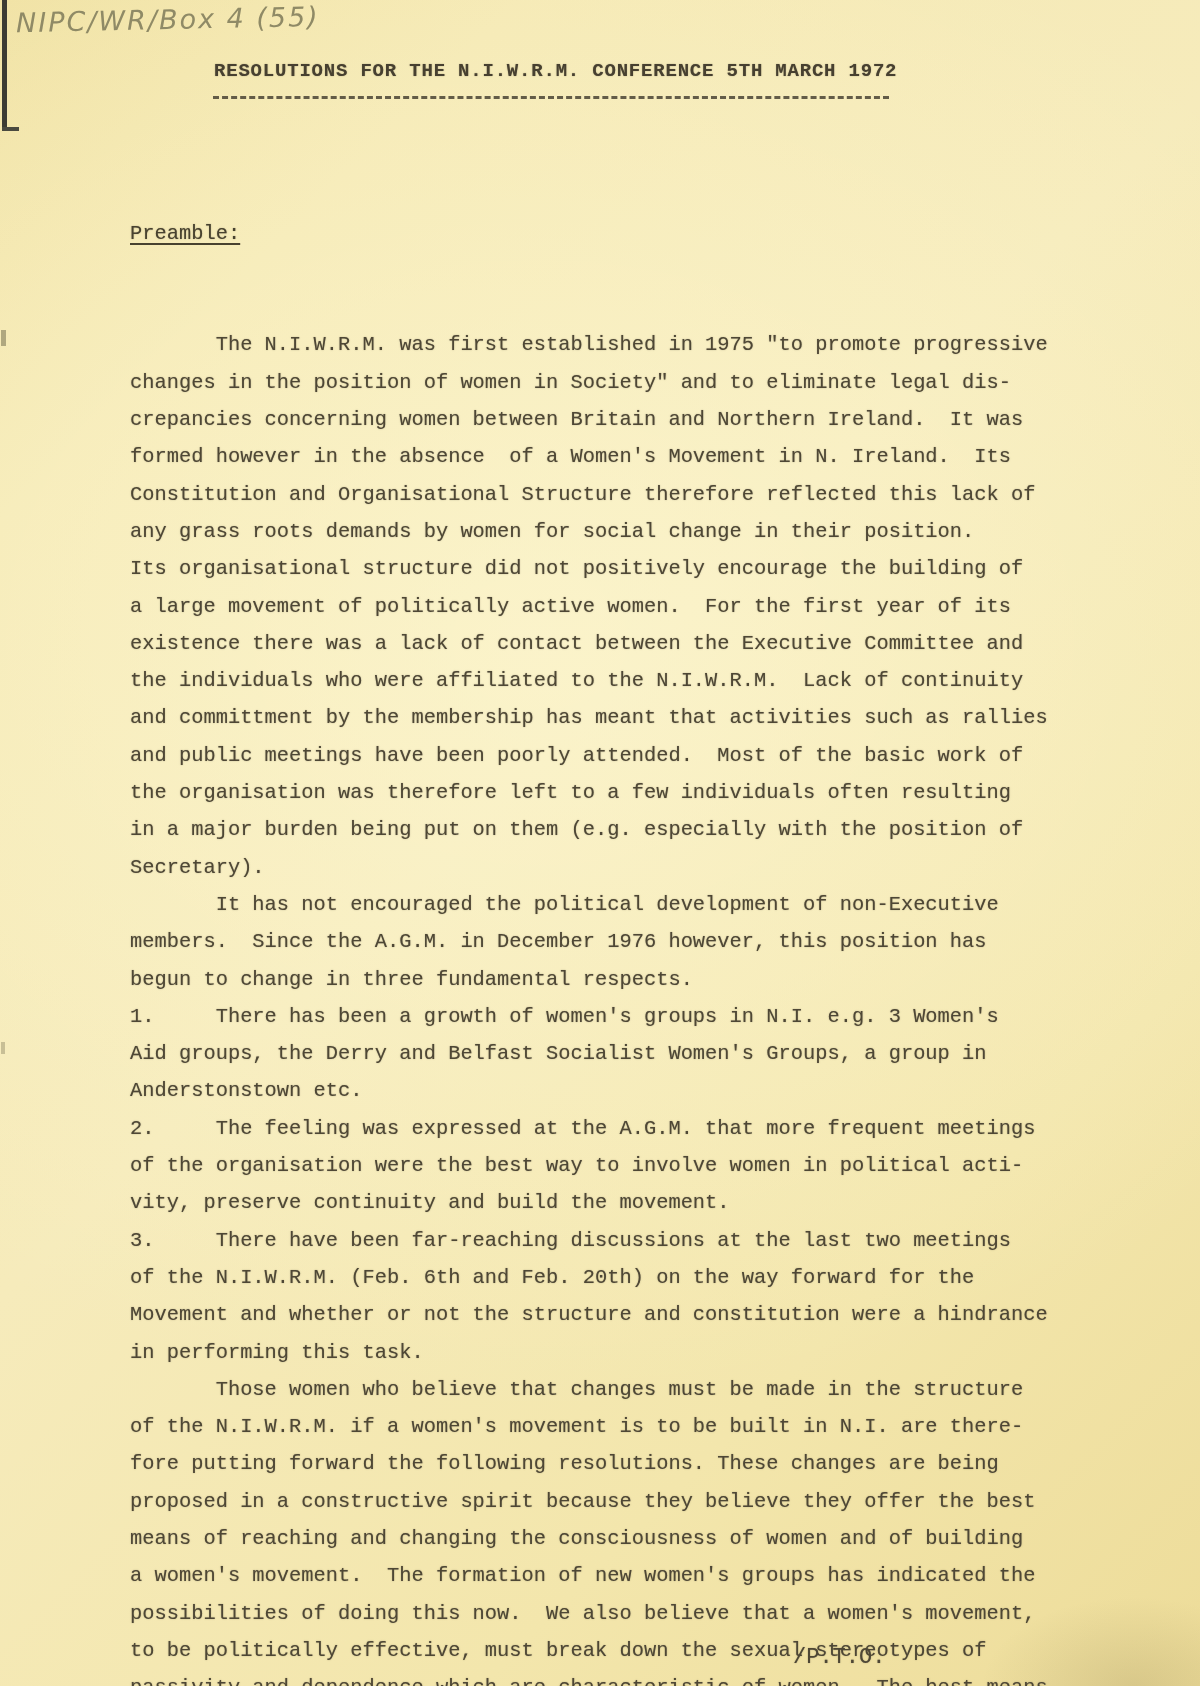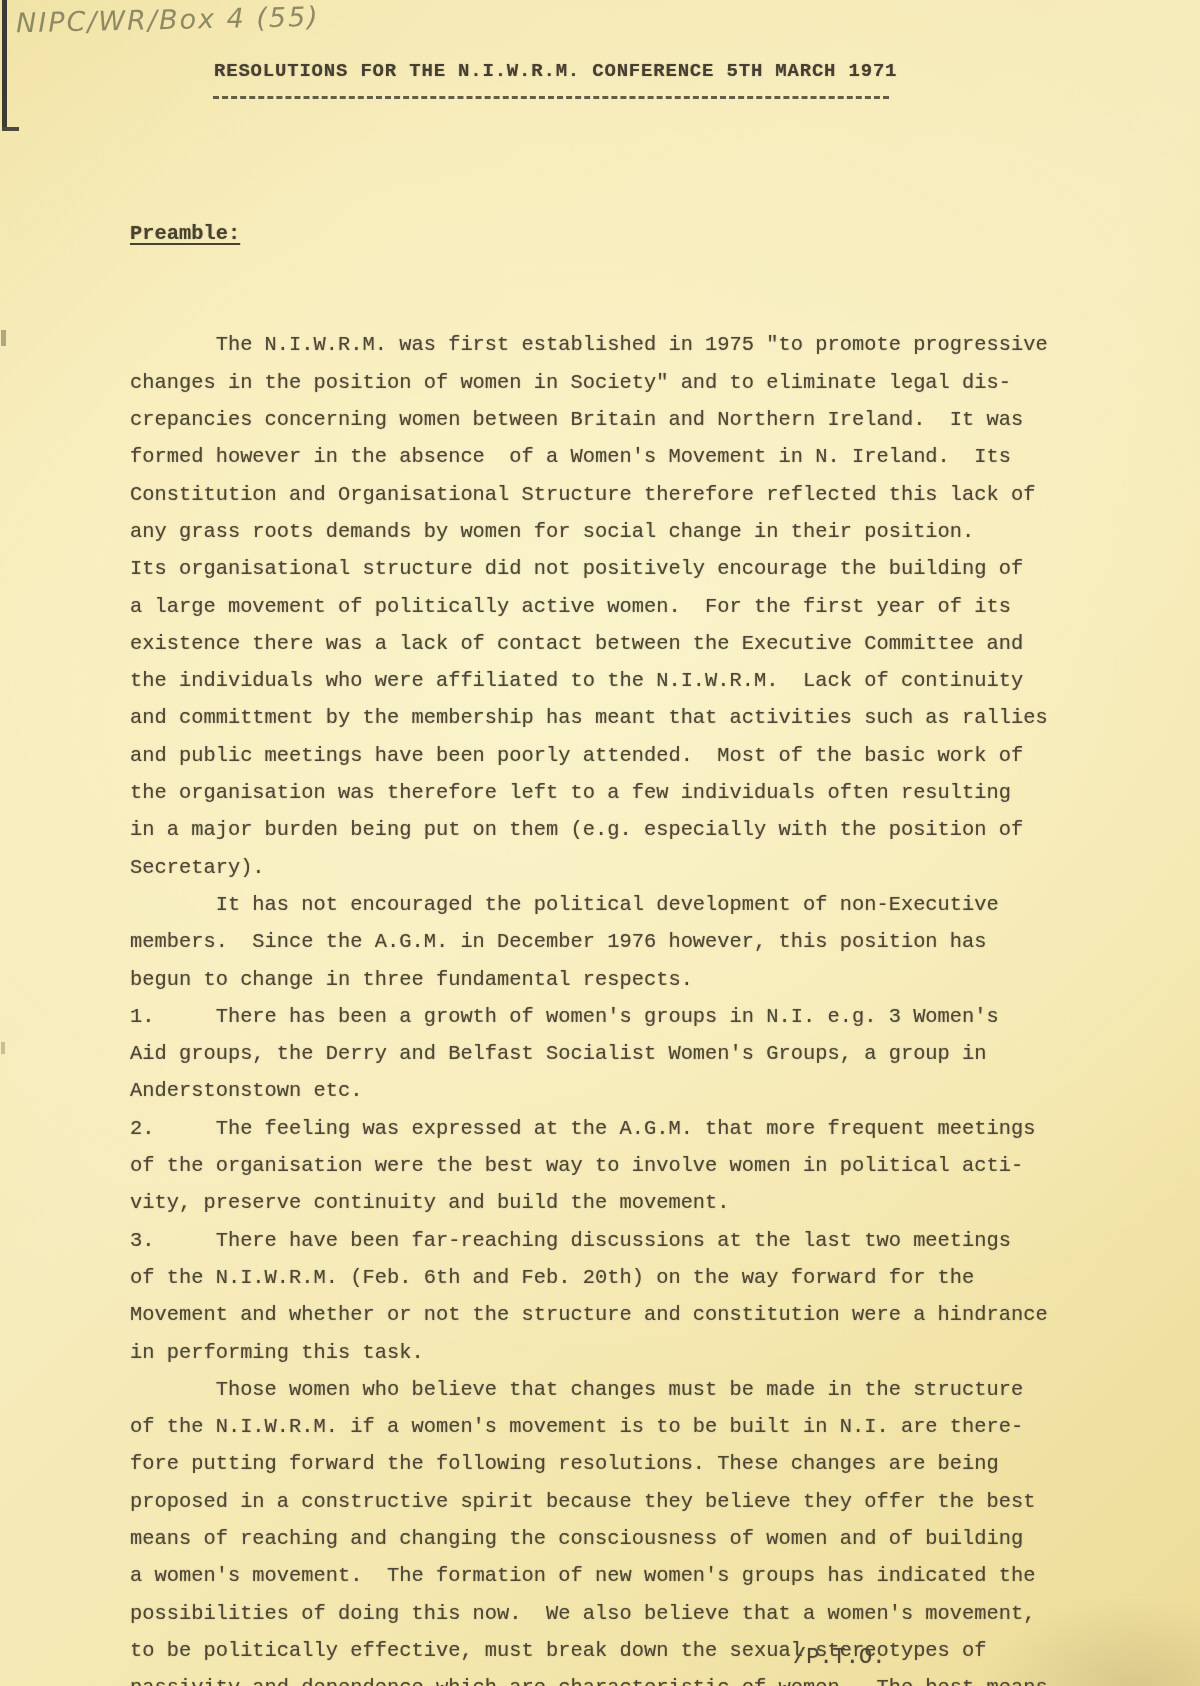--- a/index.html
+++ b/index.html
@@ -87,21 +87,21 @@
     width: 1010px;
     font-size: 20.4px;
     line-height: 37.3px;
     white-space: pre;
     text-shadow: 0 0 1.3px rgba(78,71,53,0.5);
   }
   .heading {
     display: block;
     text-decoration: underline;
     text-underline-offset: 4px;
-    font-weight: 700;
+    font-weight: 400;
     color: #48422f;
   }
   .line {
     display: block;
     font-family: Liberation Mono, monospace;
   }
   .footer-note {
     position: absolute;
     left: 793px; top: 1645px;
     font-size: 22px;
@@ -115,21 +115,21 @@
 <div class="paper">
 
   <div class="edge-line-left"></div>
   <div class="edge-tick"></div>
   <div class="edge-smudge-1"></div>
   <div class="edge-smudge-2"></div>
   <div class="corner-shade"></div>
 
   <div class="annotation">NIPC/WR/Box 4 (55)</div>
 
-  <h1 class="title">RESOLUTIONS FOR THE N.I.W.R.M. CONFERENCE 5TH MARCH 1971</h1>
+  <h1 class="title">RESOLUTIONS FOR THE N.I.W.R.M. CONFERENCE 5TH MARCH 1972</h1>
   <div class="title-underline"></div>
 
   <div class="body-block">
     <span class="heading">Preamble:</span>
     <div><span class="line">       The N.I.W.R.M. was first established in 1975 "to promote progressive</span><span class="line">changes in the position of women in Society" and to eliminate legal dis-</span><span class="line">crepancies concerning women between Britain and Northern Ireland.  It was</span><span class="line">formed however in the absence  of a Women's Movement in N. Ireland.  Its</span><span class="line">Constitution and Organisational Structure therefore reflected this lack of</span><span class="line">any grass roots demands by women for social change in their position.</span><span class="line">Its organisational structure did not positively encourage the building of</span><span class="line">a large movement of politically active women.  For the first year of its</span><span class="line">existence there was a lack of contact between the Executive Committee and</span><span class="line">the individuals who were affiliated to the N.I.W.R.M.  Lack of continuity</span><span class="line">and committment by the membership has meant that activities such as rallies</span><span class="line">and public meetings have been poorly attended.  Most of the basic work of</span><span class="line">the organisation was therefore left to a few individuals often resulting</span><span class="line">in a major burden being put on them (e.g. especially with the position of</span><span class="line">Secretary).</span><span class="line">       It has not encouraged the political development of non-Executive</span><span class="line">members.  Since the A.G.M. in December 1976 however, this position has</span><span class="line">begun to change in three fundamental respects.</span><span class="line">1.     There has been a growth of women's groups in N.I. e.g. 3 Women's</span><span class="line">Aid groups, the Derry and Belfast Socialist Women's Groups, a group in</span><span class="line">Anderstonstown etc.</span><span class="line">2.     The feeling was expressed at the A.G.M. that more frequent meetings</span><span class="line">of the organisation were the best way to involve women in political acti-</span><span class="line">vity, preserve continuity and build the movement.</span><span class="line">3.     There have been far-reaching discussions at the last two meetings</span><span class="line">of the N.I.W.R.M. (Feb. 6th and Feb. 20th) on the way forward for the</span><span class="line">Movement and whether or not the structure and constitution were a hindrance</span><span class="line">in performing this task.</span><span class="line">       Those women who believe that changes must be made in the structure</span><span class="line">of the N.I.W.R.M. if a women's movement is to be built in N.I. are there-</span><span class="line">fore putting forward the following resolutions. These changes are being</span><span class="line">proposed in a constructive spirit because they believe they offer the best</span><span class="line">means of reaching and changing the consciousness of women and of building</span><span class="line">a women's movement.  The formation of new women's groups has indicated the</span><span class="line">possibilities of doing this now.  We also believe that a women's movement,</span><span class="line">to be politically effective, must break down the sexual stereotypes of</span><span class="line">passivity and dependence which are characteristic of women.  The best means</span></div>
   </div>
 
   <div class="footer-note">/P.T.O.</div>
 
 </div>

